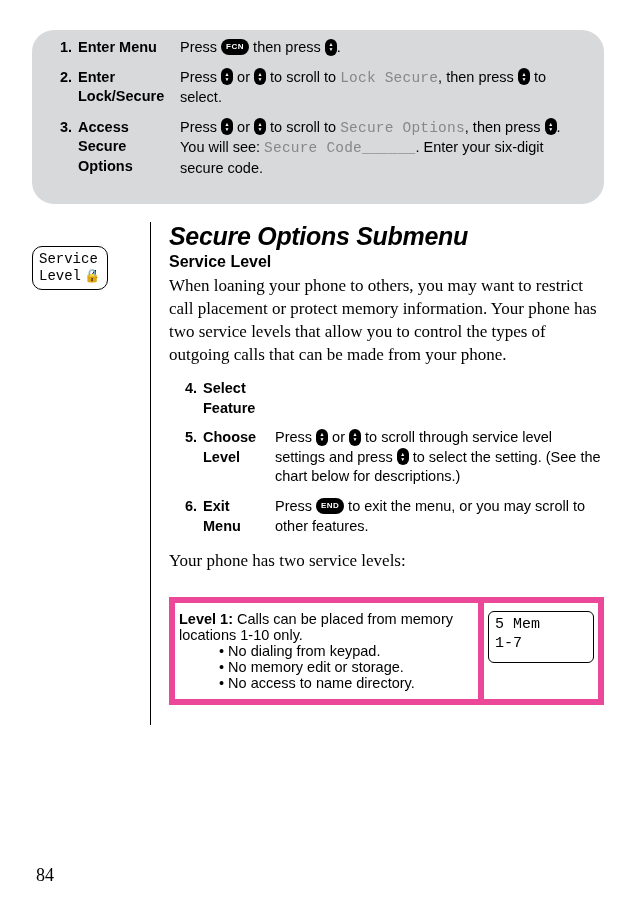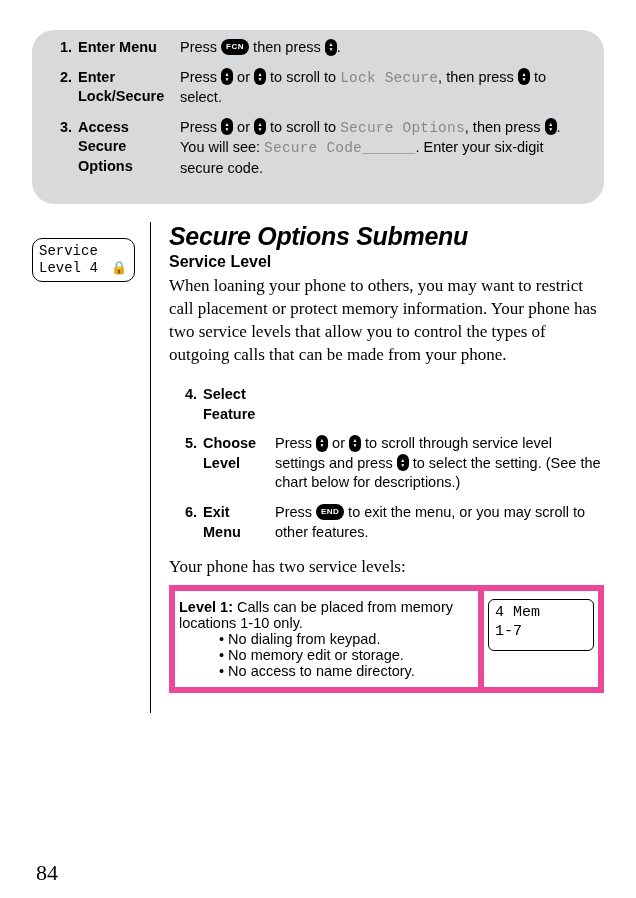--- a/index.html
+++ b/index.html
@@ -100,22 +100,22 @@
   }
   .side-box {
     border: 1.5px solid #000;
     border-radius: 10px;
     padding: 4px 6px 4px 6px;
     font-family: "Courier New", Courier, monospace;
     font-size: 14px;
     line-height: 1.2;
     color: #000;
     position: relative;
-    margin-top: 16px;
-    width: 103px;
+    margin-top: 24px;
+    width: 76px;
   }
   .lock-icon {
     position: absolute;
     right: 6px;
     bottom: 4px;
     font-size: 13px;
   }
   .main-col {
     flex: 1;
     border-left: 1px solid #000;
@@ -133,21 +133,21 @@
   .section-h {
     font-family: Arial, Helvetica, sans-serif;
     font-weight: bold;
     font-size: 16px;
     margin-bottom: 4px;
   }
   .body-serif {
     font-family: "Times New Roman", Times, serif;
     font-size: 17px;
     line-height: 1.35;
-    margin-bottom: 18px;
+    margin-bottom: 12px;
   }
   .sub-steps {
     padding-left: 12px;
     margin-bottom: 14px;
   }
   .levels-table {
     border: 2px solid #000;
     border-collapse: collapse;
     width: 100%;
     font-family: Arial, Helvetica, sans-serif;
@@ -167,21 +167,21 @@
     min-width: 86px;
     min-height: 52px;
     line-height: 1.25;
   }
   .bul { margin-left: 40px; }
   .page-num {
     position: absolute;
     bottom: 12px;
     left: 36px;
     font-family: "Times New Roman", Times, serif;
-    font-size: 22px;
+    font-size: 18px;
     margin-top: 46px;
   }
 </style>
 </head>
 <body>
 
 <div class="panel">
   <div class="panel-body" id="panel-steps">
       <div class="step-row">
         <div class="step-num">1.</div>
@@ -227,29 +227,29 @@
           <div class="step-label" style="width: 72px;">Choose Level</div>
           <div class="step-desc">Press <span class="ficon ficon-tall"></span> or <span class="ficon ficon-tall"></span> to scroll through service level settings and press <span class="ficon ficon-tall"></span> to select the setting. (See the chart below for descriptions.)</div>
         </div>
         <div class="step-row">
           <div class="step-num">6.</div>
           <div class="step-label" style="width: 72px;">Exit Menu</div>
           <div class="step-desc">Press <span class="ficon ficon-oval">END</span> to exit the menu, or you may scroll to other features.</div>
         </div>
       </div>
 
-    <div class="body-serif" style="margin-bottom:6px">Your phone has two service levels:</div>
+    <div class="body-serif" style="margin-bottom:24px">Your phone has two service levels:</div>
 
     <table class="levels-table">
       <tbody id="levels-body">
           <tr>
             <td><b>Level 1:</b> Calls can be placed from memory locations 1-10 only.<div class="bul">• No dialing from keypad.</div><div class="bul">• No memory edit or storage.</div><div class="bul">• No access to name directory.</div></td>
             <td style="width: 120px;">
               <div class="level-screen">
-                <div>4 Mem</div>
+                <div>5 Mem</div>
                 <div>1-7</div>
               </div>
             </td>
           </tr>
         </tbody>
     </table>
   </div>
 </div>
 
 <div class="page-num">84</div>

